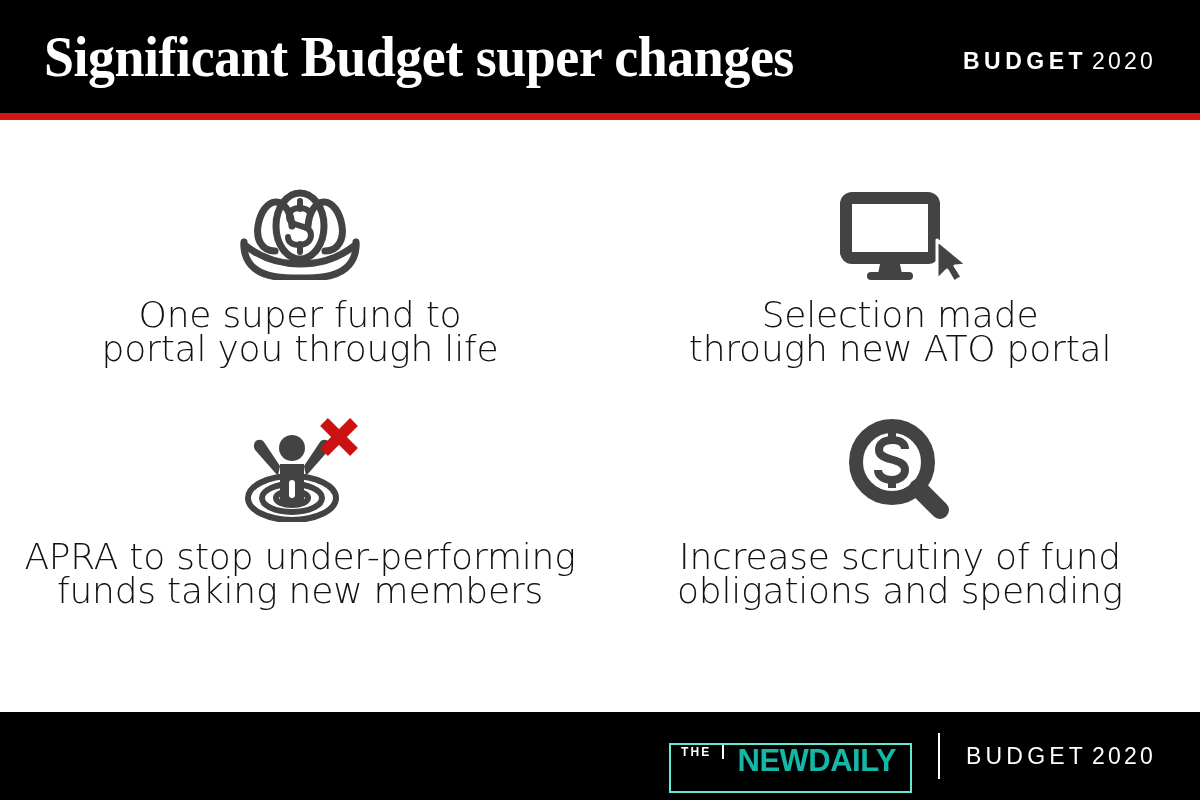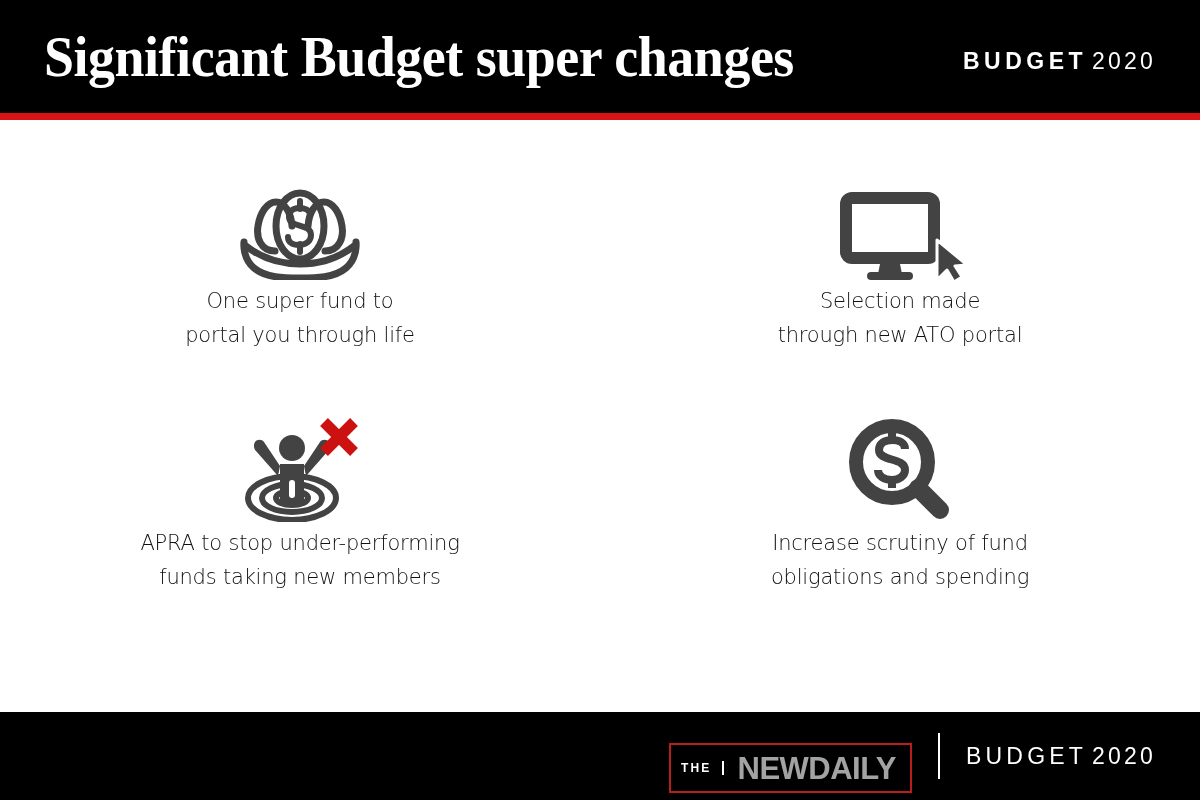--- a/index.html
+++ b/index.html
@@ -96,26 +96,26 @@
 
   .icon-box {
     height: 110px;
     display: flex;
     align-items: flex-end;
     justify-content: center;
   }
   .cell-2 .icon-box, .cell-3 .icon-box { height: 112px; }
 
   .caption {
-    margin-top: 4px;
+    margin-top: 18px;
     text-align: center;
     color: #111111;
     font-family: "DejaVu Sans", sans-serif;
     font-weight: 300;
-    font-size: 21px;
+    font-size: 36px;
     line-height: 34px;
     letter-spacing: -0.2px;
   }
   .caption .line { display: block; white-space: nowrap; }
 
   
   .footer {
     position: absolute;
     left: 0;
     top: 712px;
@@ -126,42 +126,42 @@
   .footer-inner {
     position: absolute;
     right: 44px;
     top: 50%;
     transform: translateY(-50%);
     display: flex;
     align-items: center;
   }
   .logo-box {
     display: flex;
-    align-items: center;
-    border: 2px solid #b91c1c;
+    align-items: flex-start;
+    border: 2px solid #5eead4;
     height: 46px;
     margin-top: 24px;
   }
   .logo-the {
     display: flex;
     align-items: center;
     justify-content: center;
     padding: 0 10px;
     border-right: 2px solid #ffffff;
     color: #ffffff;
     font-family: "Liberation Sans", sans-serif;
     font-size: 12px;
     font-weight: bold;
     letter-spacing: 2.2px;
   }
   .logo-name {
     display: flex;
     align-items: center;
     padding: 0 14px 0 14px;
-    color: #a3a3a3;
+    color: #14b8a6;
     font-family: "Liberation Sans", sans-serif;
     font-size: 31px;
     line-height: 31px;
     letter-spacing: -0.5px;
   }
   .logo-new { font-weight: bold; }
   .logo-daily { font-weight: bold; }
 
   .footer-divider {
     width: 2px;

